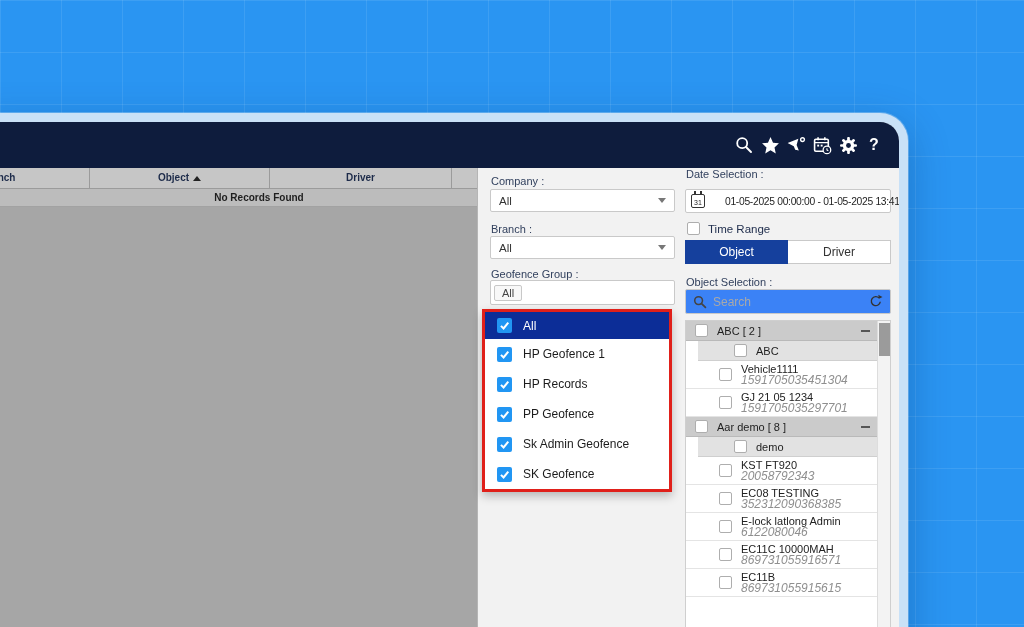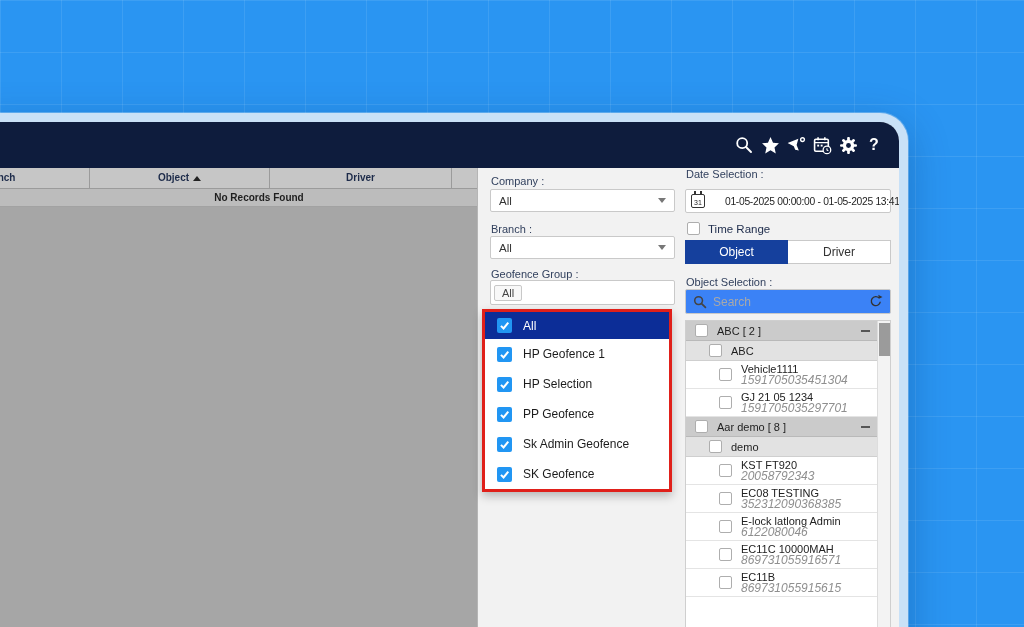--- a/index.html
+++ b/index.html
@@ -80,21 +80,21 @@
 
   .searchbox { position:absolute; left:207px; top:121px; width:206px; height:25px; background:#3b82f6; border:1px solid #c9c9c9; border-radius:2px; display:flex; align-items:center; gap:6px; padding:0 7px; }
   .searchbox input { flex:1; border:none; outline:none; font-size:12px; color:#333; background:transparent; font-family:inherit; min-width:0; }
   .searchbox input::placeholder { color:#a9a9a9; }
 
   
   #obj-list { position:absolute; left:207px; top:152px; width:206px; bottom:0; background:#fff; border:1px solid #cfcfcf; overflow:hidden; }
   #tree { position:absolute; left:0; top:0; width:193px; }
   .t-group { height:20px; background:#cbcbcb; display:flex; align-items:center; gap:9px; padding:0 9px; font-size:11px; color:#1e1e1e; border-bottom:1px solid #b9b9b9; cursor:pointer; }
   .minus { margin-left:auto; width:9px; height:2px; background:#555; flex:none; cursor:pointer; }
-  .t-sub { height:20px; background:#e2e2e2; display:flex; align-items:center; gap:9px; padding:0 9px 0 23px; font-size:11px; color:#1e1e1e; border-bottom:1px solid #cfcfcf; cursor:pointer; }
+  .t-sub { height:20px; background:#e2e2e2; display:flex; align-items:center; gap:9px; padding:0 9px 0 36px; font-size:11px; color:#1e1e1e; border-bottom:1px solid #cfcfcf; cursor:pointer;margin-left:12px; }
   .t-item { height:28px; background:#fff; display:flex; align-items:center; gap:9px; padding-left:33px; border-bottom:1px solid #e4e4e4; cursor:pointer; }
   .ti-name { font-size:11px; color:#222; line-height:12.5px; }
   .ti-id { font-size:12px; font-style:italic; color:#8f8f8f; line-height:11.5px; }
 
   .scrollbar { position:absolute; right:0; top:0; bottom:0; width:13px; background:#f3f3f3; border-left:1px solid #ddd; }
   .scroll-thumb { position:absolute; left:1px; top:2px; width:11px; height:33px; background:#9b9b9b; cursor:pointer; }
 </style>
 </head>
 <body>
 
@@ -203,21 +203,21 @@
                 </svg>
             </span>
             <span>HP Geofence 1</span>
           </div>
           <div class="geo-row">
             <span class="cb">
               <svg width="11" height="11" viewBox="0 0 14 14">
                   <polyline points="2.5,7.5 5.8,10.8 11.8,3.2" fill="none" stroke="#fff" stroke-width="2.6"></polyline>
                 </svg>
             </span>
-            <span>HP Selection</span>
+            <span>HP Records</span>
           </div>
           <div class="geo-row">
             <span class="cb">
               <svg width="11" height="11" viewBox="0 0 14 14">
                   <polyline points="2.5,7.5 5.8,10.8 11.8,3.2" fill="none" stroke="#fff" stroke-width="2.6"></polyline>
                 </svg>
             </span>
             <span>PP Geofence</span>
           </div>
           <div class="geo-row">

